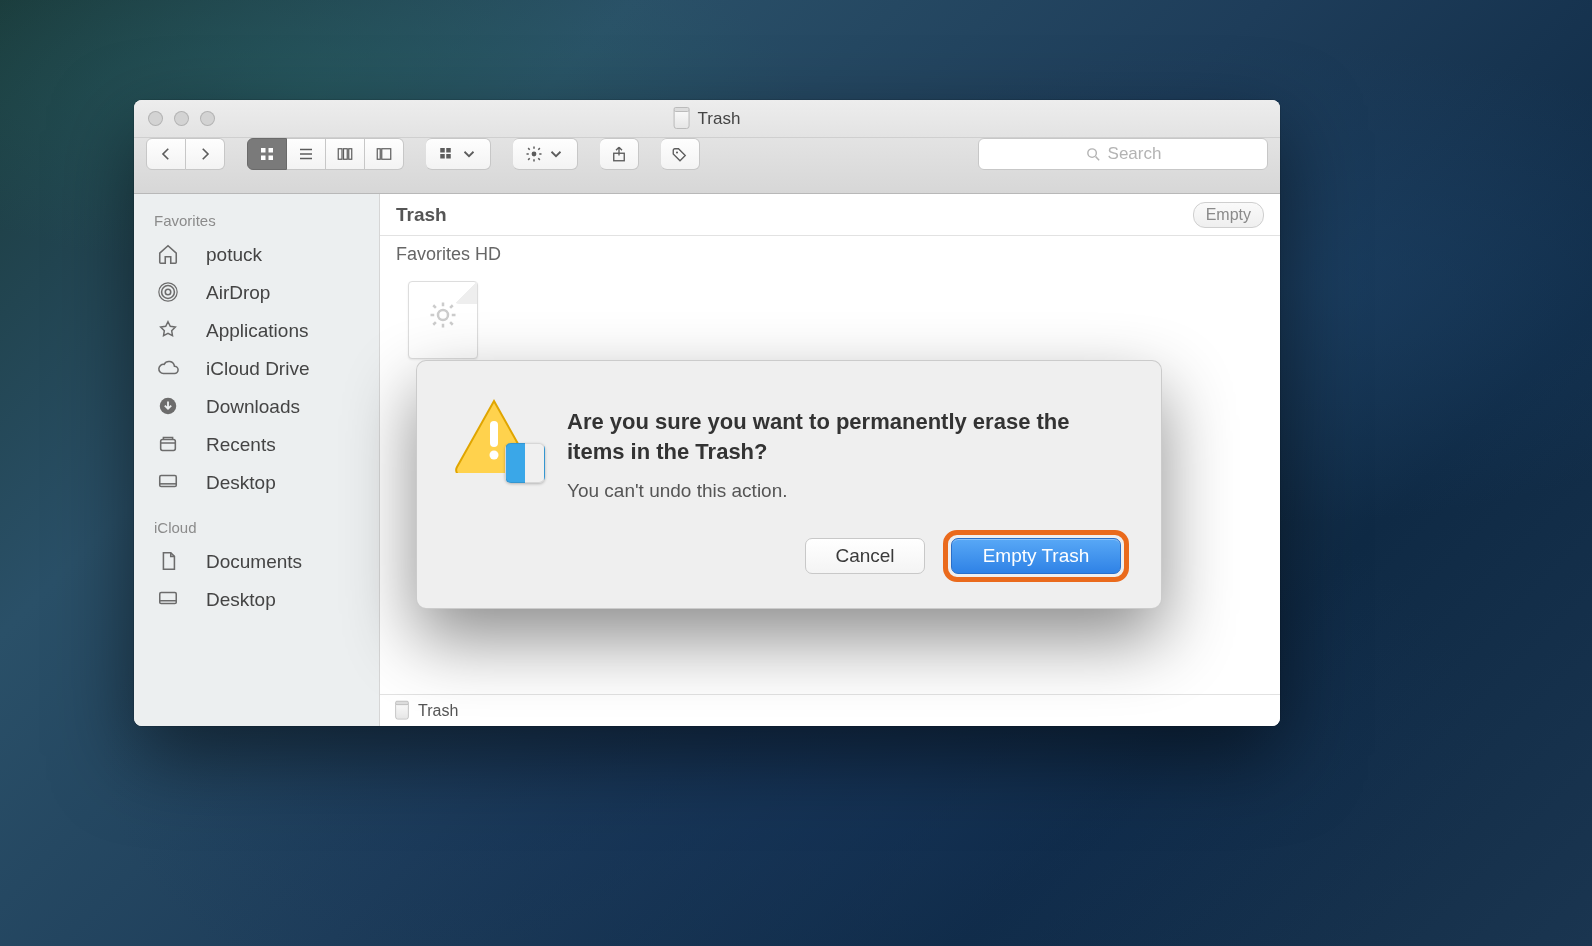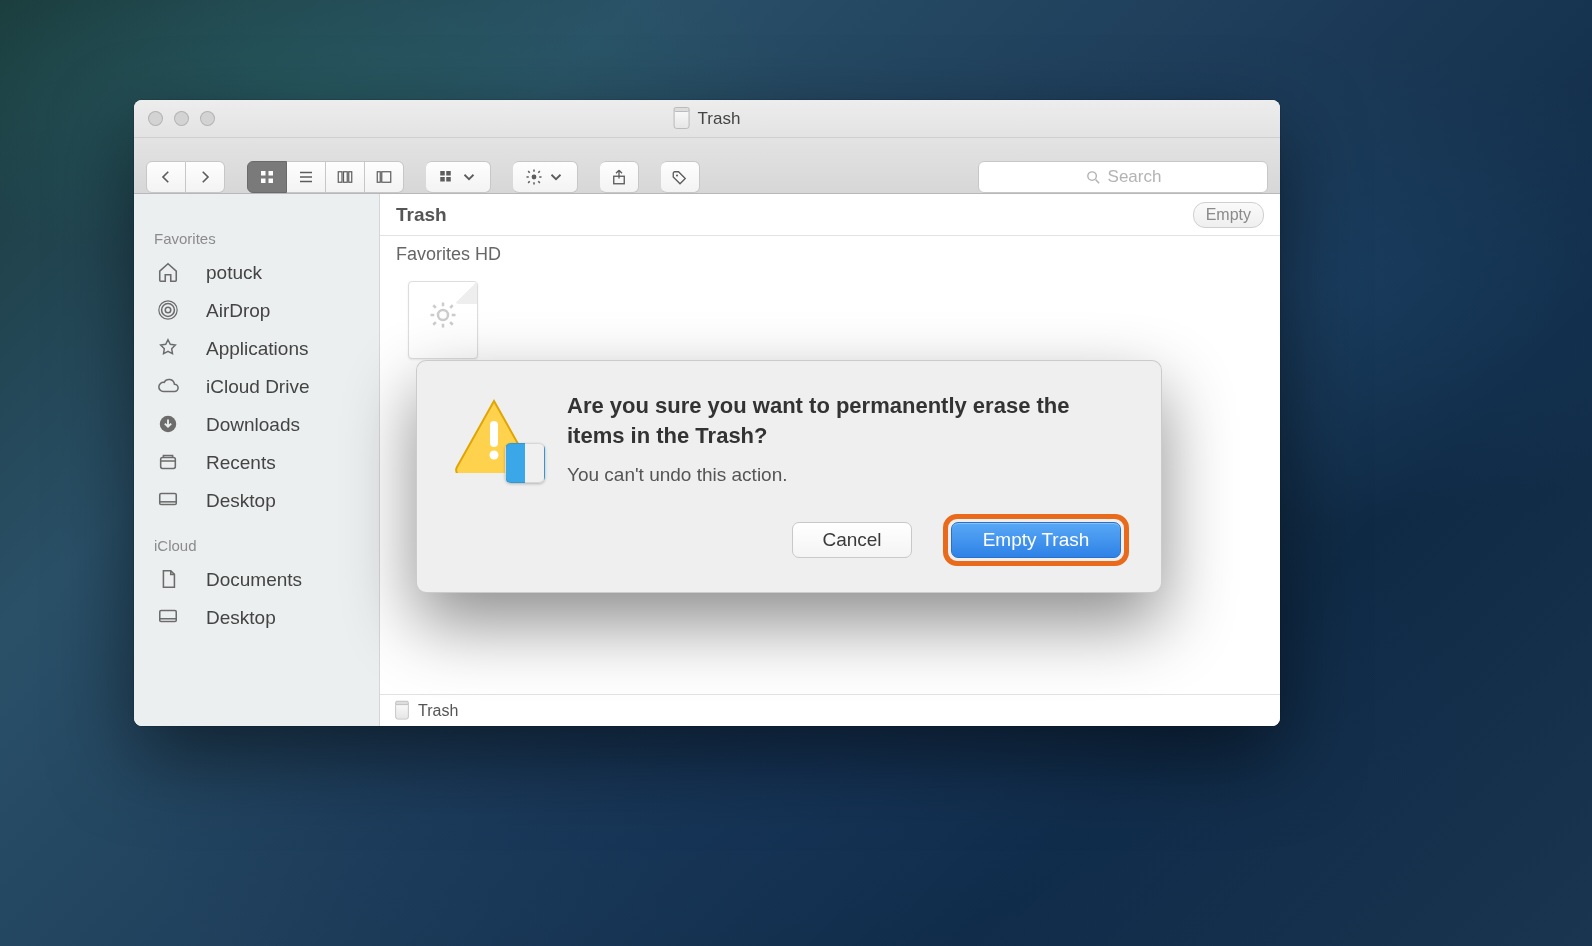--- a/index.html
+++ b/index.html
@@ -72,21 +72,21 @@
     content: ""; position: absolute; top: -3px; left: -1px; right: -1px; height: 3px;
     background: #ddd; border: 1px solid #bbb; border-radius: 2px;
   }
 
   
   .toolbar {
     height: 56px;
     background: linear-gradient(#e3e3e3, #d7d7d7);
     border-bottom: 1px solid #b8b8b8;
     display: flex;
-    align-items: flex-end;
+    align-items: flex-start;
     padding: 0 12px;
     gap: 22px;
   }
   .btn-group { display: flex; }
   .tb-btn {
     height: 32px;
     background: linear-gradient(#fefefe,#f3f3f3);
     border: 1px solid #c7c7c7;
     display: flex; align-items: center; justify-content: center;
     color: #5c5c5c;
@@ -108,21 +108,21 @@
     display: flex; align-items: center; justify-content: center; gap: 6px;
     color: #b3b3b3; font-size: 17px;
   }
 
   
   .body { flex: 1; display: flex; min-height: 0; }
   .sidebar {
     width: 246px;
     background: #eceff0;
     border-right: 1px solid #d6d6d6;
-    padding-top: 28px;
+    padding-top: 10px;
     overflow: hidden;
     display: flex; flex-direction: column;
   }
   .sb-header {
     font-size: 15px; color: #8b8b8b;
     padding: 8px 20px 6px;
   }
   .sb-item {
     display: flex; align-items: flex-end; gap: 26px;
     padding: 7px 20px 7px 22px;
@@ -184,23 +184,23 @@
   .warning-triangle { position: relative; width: 82px; height: 76px; }
   .warning-triangle svg { width: 82px; height: 76px; }
   .finder-badge {
     position: absolute; right: -10px; bottom: -10px;
     width: 40px; height: 40px; border-radius: 6px;
     background: linear-gradient(90deg, #3aa7e8 50%, #f0f0f0 50%);
     border: 1px solid rgba(0,0,0,0.1);
     box-shadow: 0 1px 3px rgba(0,0,0,0.25);
   }
   .dialog-body { flex: 1; }
-  .dialog-title { font-weight: 700; font-size: 22px; color: #333; line-height: 1.35; }
+  .dialog-title { font-weight: 700; font-size: 22px; color: #333; line-height: 1.35; margin-top: 16px; }
   .dialog-msg { font-size: 19px; color: #555; margin-top: 14px; }
-  .dialog-buttons { display: flex; justify-content: flex-end; gap: 31px; margin-top: 28px; align-items: center; }
+  .dialog-buttons { display: flex; justify-content: flex-end; gap: 18px; margin-top: 28px; align-items: center; }
   .dlg-btn {
     height: 36px; padding: 0 22px; border-radius: 7px; font-size: 19px;
     display: flex; align-items: center; justify-content: center; min-width: 120px;
   }
   .dlg-cancel {
     background: linear-gradient(#ffffff,#f4f4f4);
     border: 1px solid #c8c8c8; color: #3a3a3a;
   }
   .dlg-primary-wrap {
     border: 5px solid #ea6a1c; border-radius: 14px; padding: 3px;

